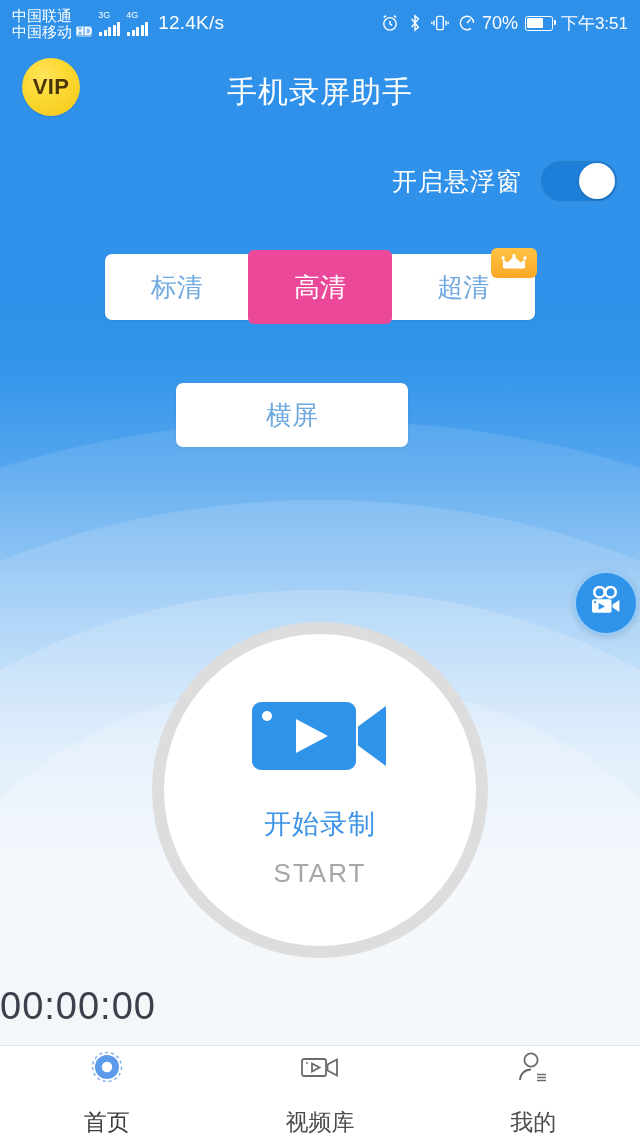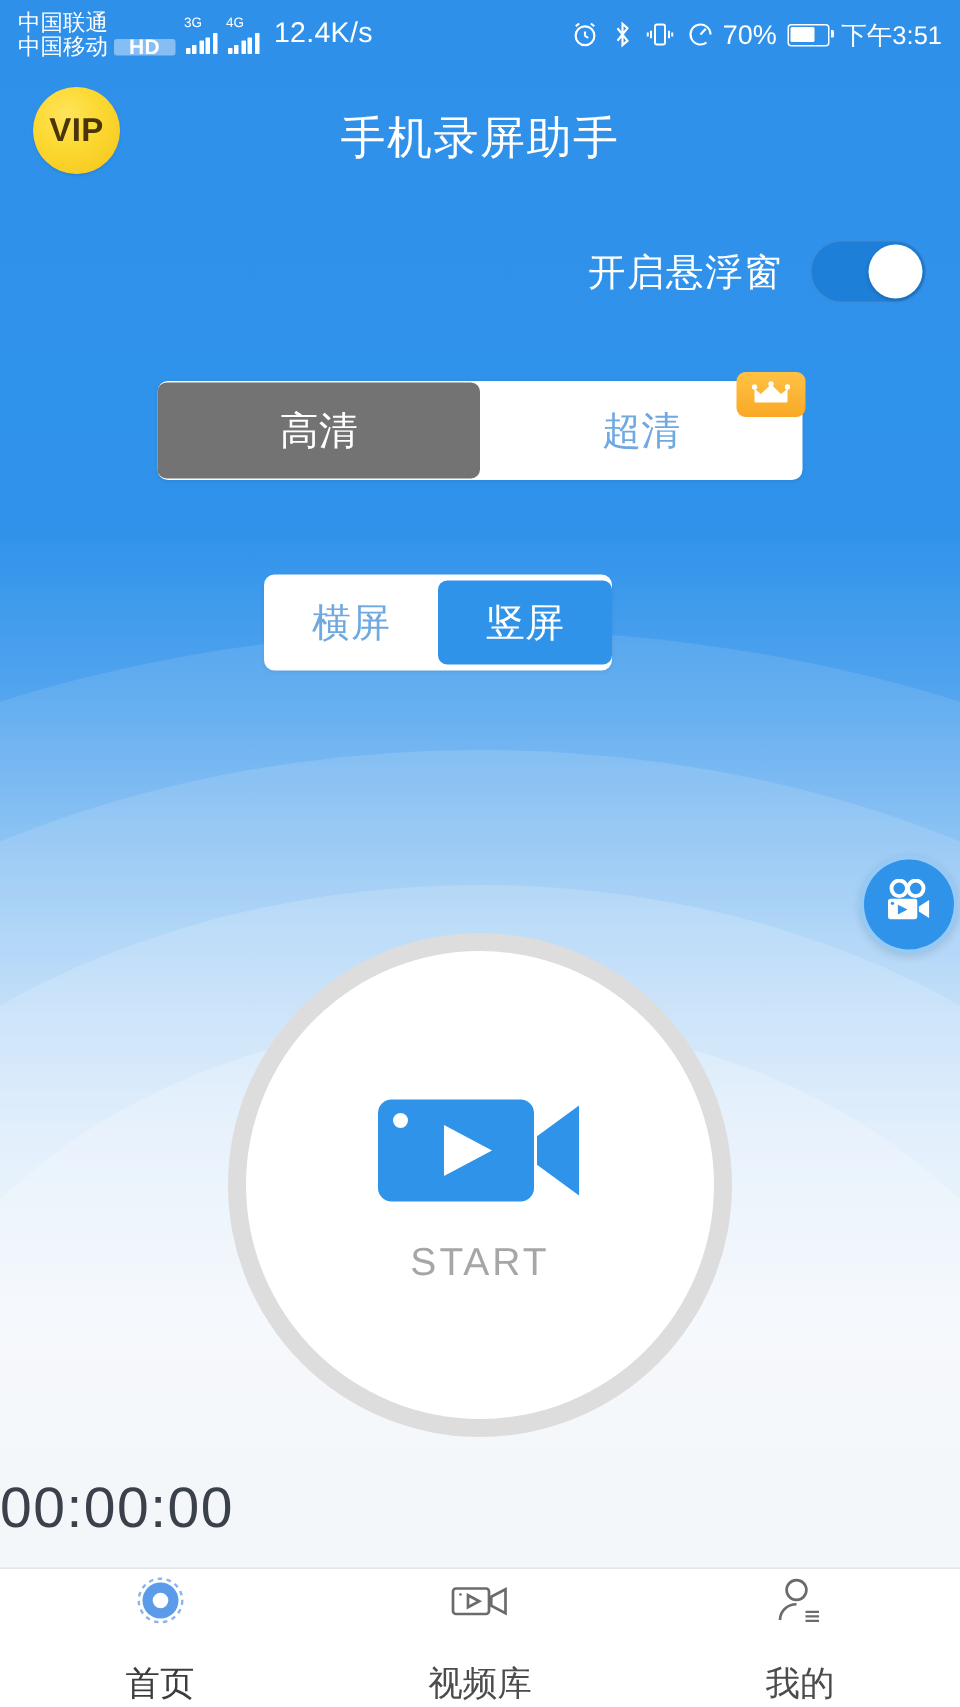--- a/index.html
+++ b/index.html
@@ -95,24 +95,24 @@
     padding-top: 1px;
   }
   .carrier-row {
     display: flex;
     align-items: center;
     gap: 4px;
     white-space: nowrap;
   }
   .hd-chip {
     display: inline-block;
-    font-size: 14px;
+    font-size: 11px;
     font-weight: bold;
     line-height: 11px;
-    padding: 0 10px;
+    padding: 0 0;
     border-radius: 2px;
     background: rgba(255,255,255,0.42);
     color: #ffffff;
     letter-spacing: 0.2px;
   }
   .sig-group {
     display: flex;
     align-items: flex-end;
     gap: 1px;
     position: relative;
@@ -264,23 +264,23 @@
     height: 66px;
     display: flex;
     align-items: center;
     justify-content: center;
     font-size: 26px;
     color: #6fa9e0;
     border-radius: 7px;
     position: relative;
   }
   .seg-quality .seg.active {
-    background: #737373;
+    background: #ec4899;
     color: #ffffff;
-    height: 64px;
+    height: 74px;
     margin: 0;
     border-radius: 6px;
   }
   .crown-badge {
     position: absolute;
     right: -2px; top: -6px;
     width: 46px; height: 30px;
     border-radius: 6px;
     background: linear-gradient(180deg, #ffc244 0%, #f9a826 100%);
     display: flex;
@@ -501,42 +501,42 @@
   </div>
 
   <div class="float-row">
     <span class="float-label">开启悬浮窗</span>
     <span class="switch">
       <span class="knob"></span>
     </span>
   </div>
 
   <div class="seg-quality">
+    <div class="seg">
+      <span>标清</span>
+    </div>
     <div class="seg active">
       <span>高清</span>
     </div>
     <div class="seg">
       <span>超清</span>
       <span class="crown-badge">
         <svg width="26" height="18" viewBox="0 0 26 18" fill="#ffffff">
           <path d="M2 5.2l4.3 3.4L13 2.2l6.7 6.4L24 5.2v8.1c0 .6-.5 1.1-1.1 1.1H3.1c-.6 0-1.1-.5-1.1-1.1V5.2z"></path>
           <circle cx="2" cy="4" r="1.8"></circle>
           <circle cx="13" cy="1.9" r="1.8"></circle>
           <circle cx="24" cy="4" r="1.8"></circle>
         </svg>
       </span>
     </div>
   </div>
 
   <div class="seg-orient">
     <div class="seg">
       <span>横屏</span>
-    </div>
-    <div class="seg active">
-      <span>竖屏</span>
     </div>
   </div>
 
   <div class="float-fab">
     <span>
       <svg width="36" height="30" viewBox="0 0 36 30" fill="#ffffff">
         <circle cx="11.5" cy="6.2" r="5.2" fill="none" stroke="#ffffff" stroke-width="2.6"></circle>
         <circle cx="22.5" cy="6.2" r="5.2" fill="none" stroke="#ffffff" stroke-width="2.6"></circle>
         <rect x="4" y="13.2" width="19.5" height="13.6" rx="1.8"></rect>
         <path d="M24.6 18.4L31.4 14v12l-6.8-4.4z"></path>
@@ -550,20 +550,21 @@
     <div class="record-ring"></div>
     <div class="record-inner">
       <span class="record-cam">
         <svg width="136" height="76" viewBox="0 0 136 76" fill="#3093ea">
           <rect x="0" y="4" width="104" height="68" rx="9"></rect>
           <path d="M106 28.5L134 8v60l-28-20.5z"></path>
           <circle cx="15" cy="18" r="5" fill="#ffffff"></circle>
           <path d="M44 21l32 17-32 17z" fill="#ffffff"></path>
         </svg>
       </span>
+      <div class="record-cn">开始录制</div>
       <div class="record-en">START</div>
     </div>
   </div>
 
   <div class="timer">00:00:00</div>
 
   <div class="tabbar">
     <div class="tab active">
       <span class="tab-ico">
         <svg width="34" height="34" viewBox="0 0 34 34">

